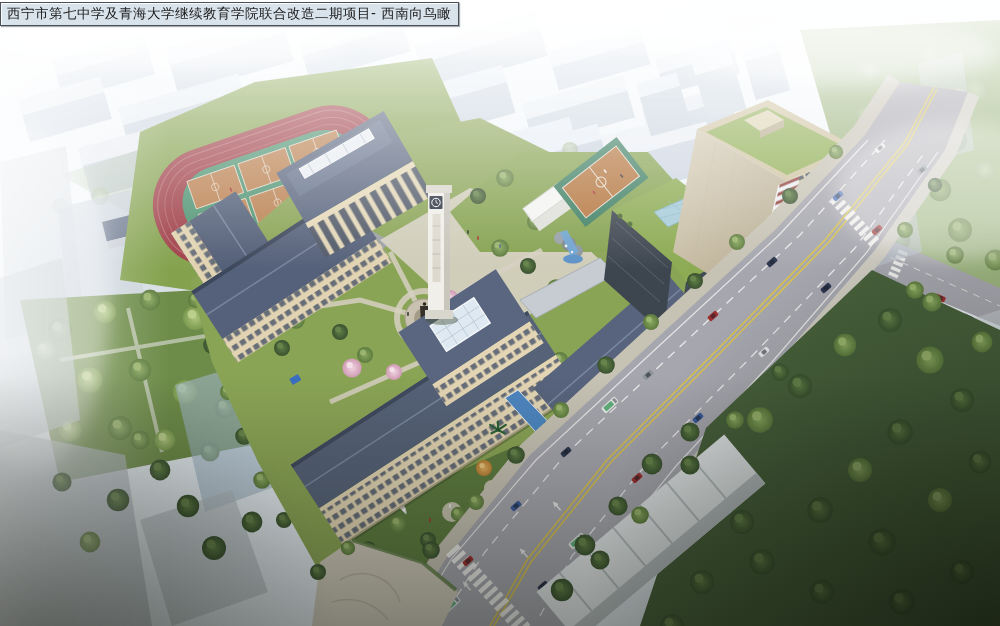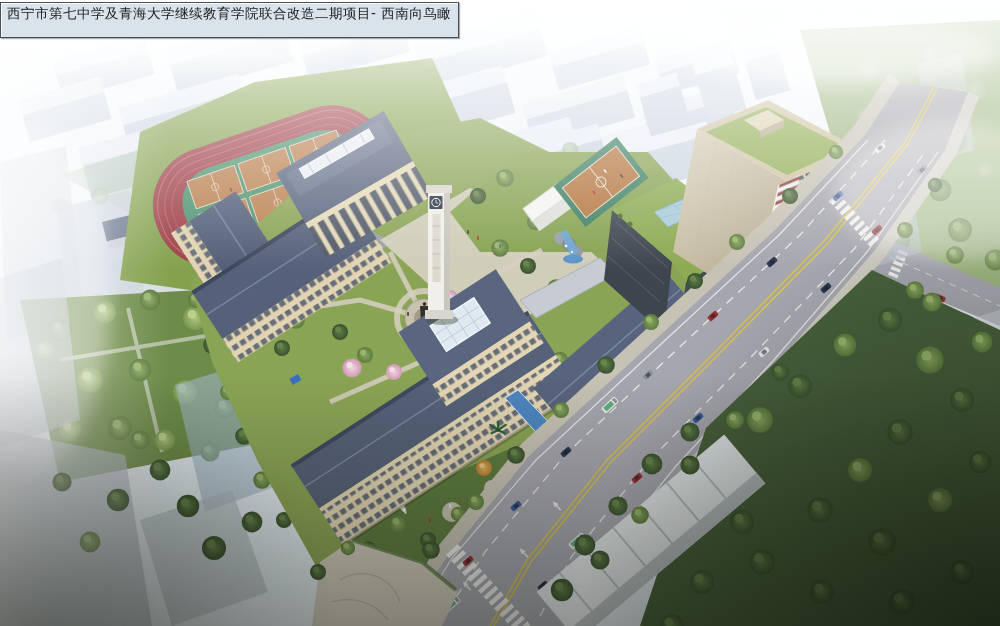--- a/index.html
+++ b/index.html
@@ -1,21 +1,21 @@
 <!DOCTYPE html>
 <html><head>
 <meta charset="utf-8">
 <style>
   html,body{margin:0;padding:0;background:#0c0f0a;}
   .stage{position:relative;width:1000px;height:626px;overflow:hidden;background:#eef3f7;
          font-family:"DejaVu Sans","Liberation Sans",sans-serif;}
   .stage svg{position:absolute;left:0;top:0;}
   .caption{position:absolute;left:0px;top:2px;background:#d9e3ec;border:1px solid #4a4f55;
            box-shadow:inset 1px 1px 0 rgba(255,255,255,.85), 1px 1px 1px rgba(60,70,90,.45);
-           padding:2px 7px 15px 6px;font-size:13.5px;line-height:17px;color:#1b1b1b;
+           padding:2px 7px 3px 6px;font-size:13.5px;line-height:17px;color:#1b1b1b;
            letter-spacing:.5px;white-space:nowrap;}
 </style>
 </head>
 <body>
 
 <div class="stage">
 <svg width="1000" height="626" viewBox="0 0 1000 626">
 <defs>
   <linearGradient id="sky" x1="0" y1="0" x2="0" y2="1">
     <stop offset="0" stop-color="#f7fafc"></stop>

